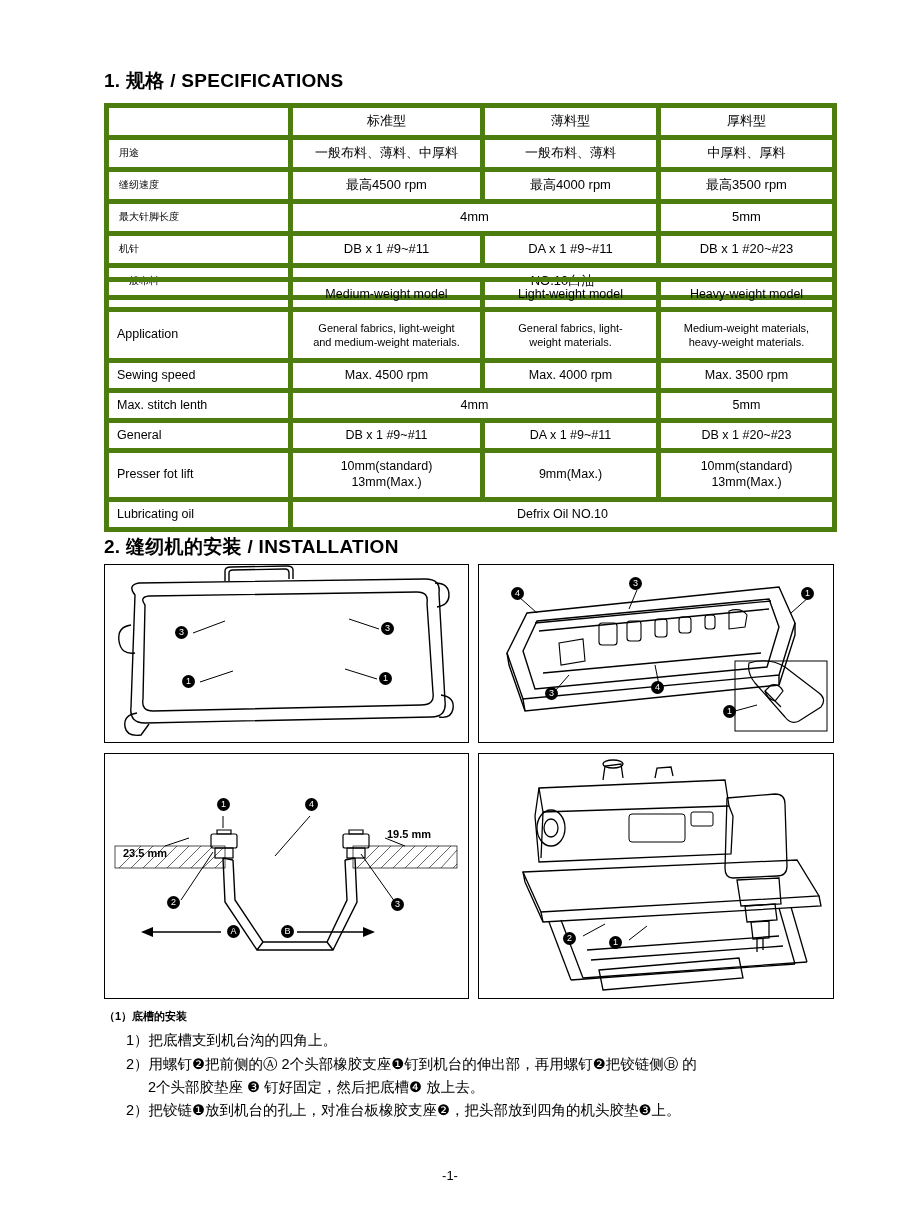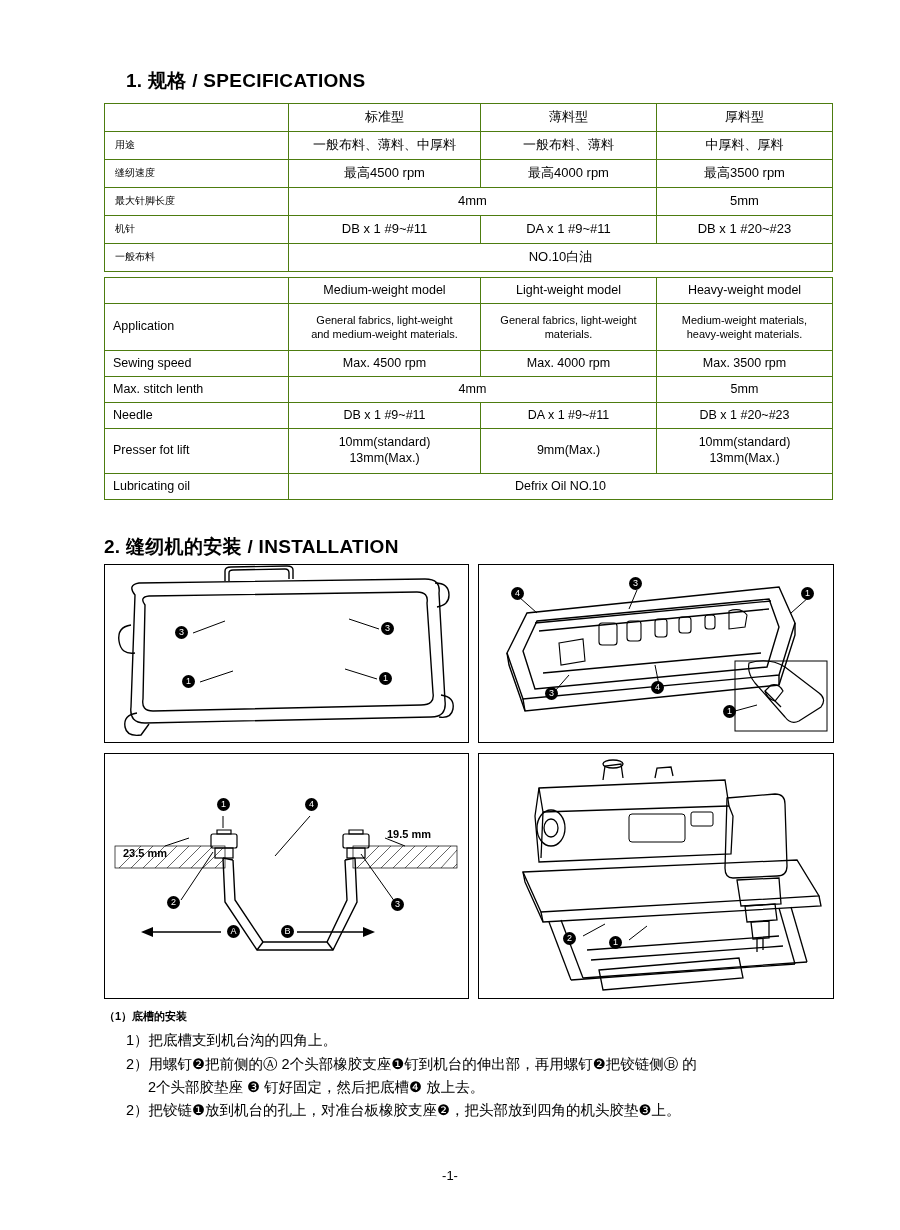--- a/index.html
+++ b/index.html
@@ -22,31 +22,31 @@
     height: 1230px;
   }
   
   .section-heading {
     position: absolute;
     font-size: 19px;
     font-weight: bold;
     letter-spacing: 0.3px;
     white-space: nowrap;
   }
-  #heading-spec { left: 104px; top: 68px; margin-left: 22px; }
+  #heading-spec { left: 104px; top: 68px; }
   #heading-install { left: 104px; top: 534px; }
 
   
   table.spec {
     position: absolute;
     border-collapse: collapse;
     table-layout: fixed;
   }
   table.spec td {
-    border: 1px solid #4d7c0f;
+    border: 5px solid #4d7c0f;
     text-align: center;
     vertical-align: middle;
     padding: 2px 19px;
     line-height: 1.25;
   }
   table.spec td.label {
     text-align: left;
     padding-left: 10px;
   }
 
@@ -206,21 +206,21 @@
         <td>Max. 4500 rpm</td>
         <td>Max. 4000 rpm</td>
         <td>Max. 3500 rpm</td>
       </tr>
       <tr>
         <td class="label">Max. stitch lenth</td>
         <td colspan="2">4mm</td>
         <td>5mm</td>
       </tr>
       <tr>
-        <td class="label">Needle</td>
+        <td class="label">General</td>
         <td>DB x 1  #9~#11</td>
         <td>DA x 1  #9~#11</td>
         <td>DB x 1  #20~#23</td>
       </tr>
       <tr>
         <td class="label" style="height:40px">Presser fot lift</td>
         <td>10mm(standard) 13mm(Max.)</td>
         <td>9mm(Max.)</td>
         <td>10mm(standard) 13mm(Max.)</td>
       </tr>

